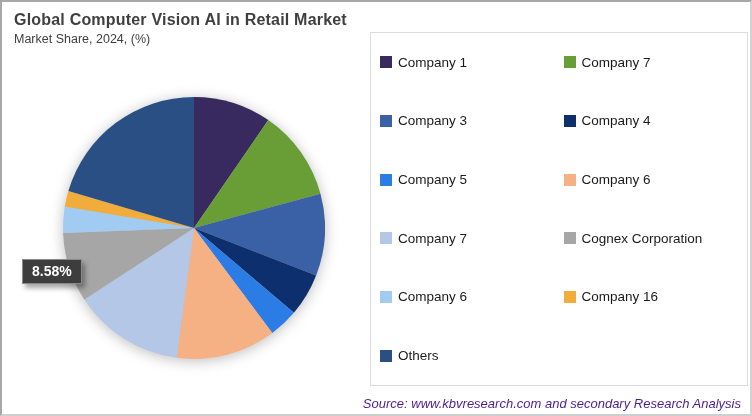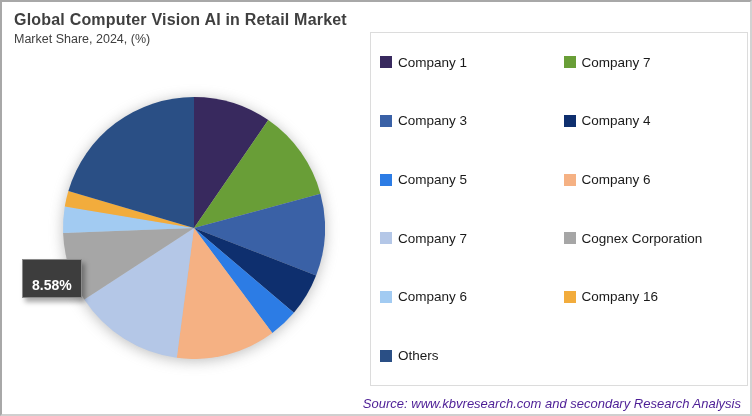--- a/index.html
+++ b/index.html
@@ -22,21 +22,21 @@
   }
   .subtitle{font-size:12.5px;color:#404040;margin-top:2px;}
   #pie-svg{
     position:absolute;left:0;top:0;width:752px;height:416px;
     filter:drop-shadow(0px 2px 7px rgba(110,110,110,.45));
   }
   .callout{
     position:absolute;left:20px;top:257px;
     background:#3d3d3d;color:#ffffff;
     font-size:14px;font-weight:bold;
-    padding:17px 9px 4px 9px;
+    padding:3px 9px 4px 9px;
     border:1px solid #8a8a8a;
     box-shadow:3px 4px 5px rgba(0,0,0,.35);
     z-index:3;
   }
   .legend{
     position:absolute;left:368px;top:30px;width:378px;height:354px;
     box-sizing:border-box;
     border:1px solid #dcdcdc;
     display:grid;
     grid-template-columns:1fr 1fr;

